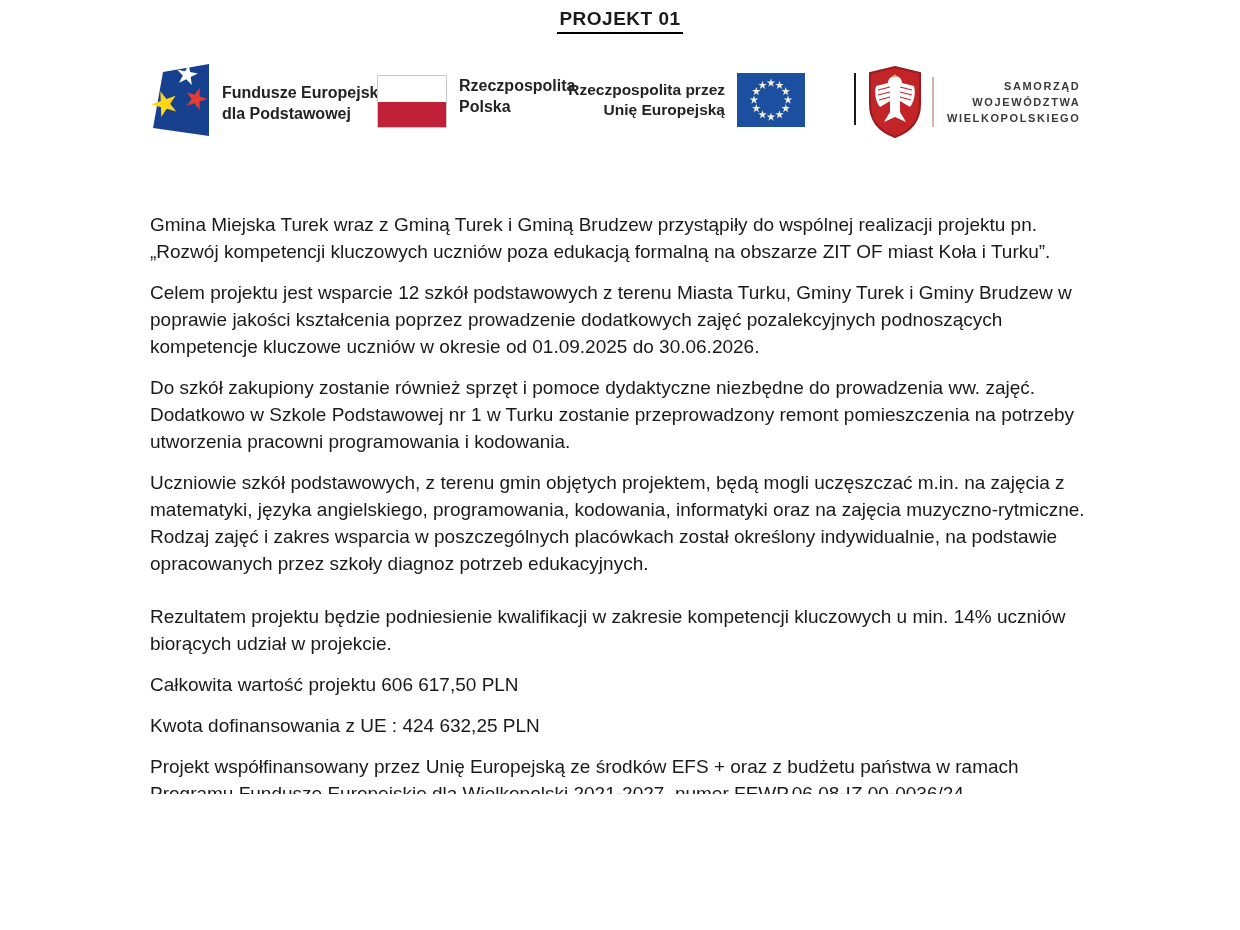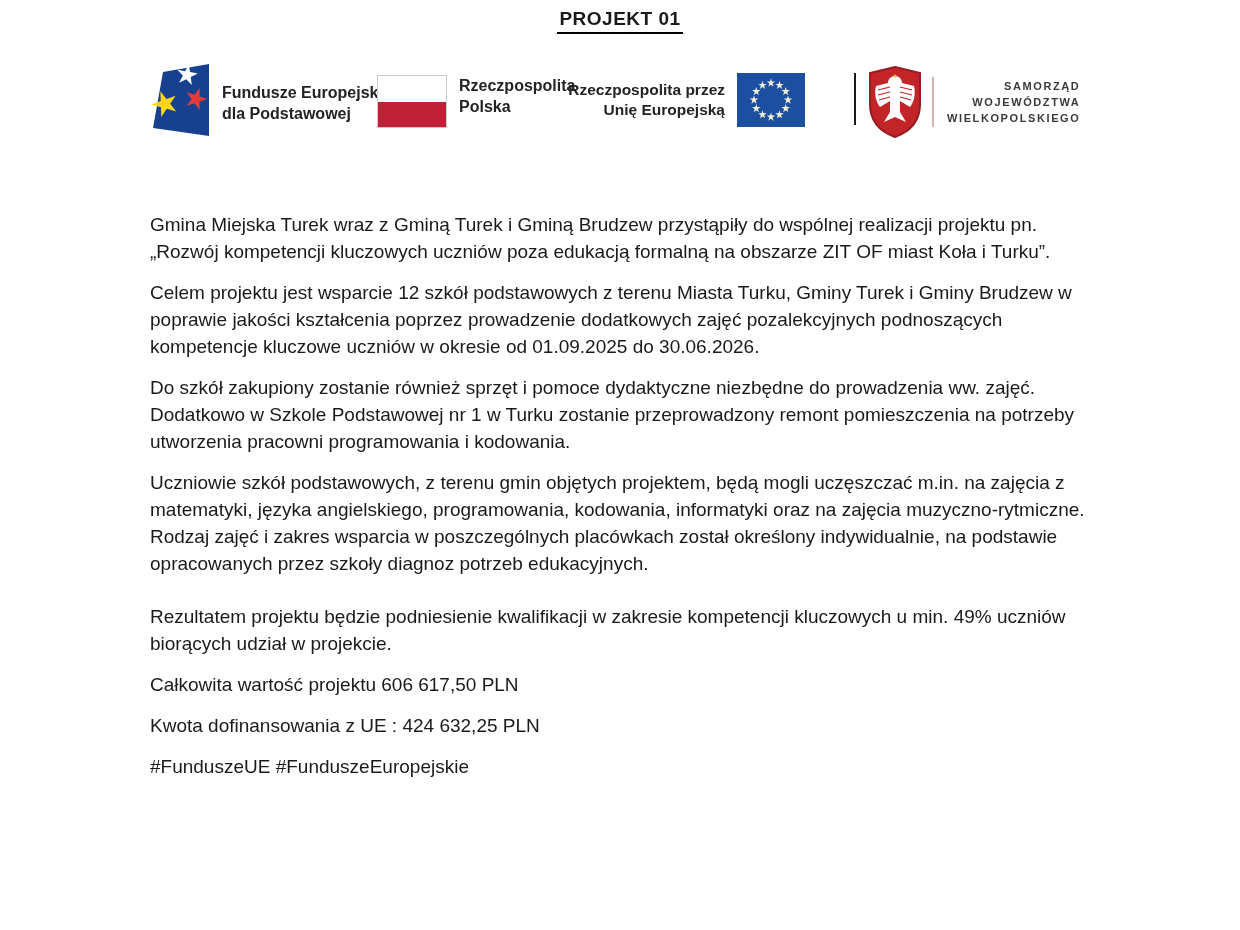--- a/index.html
+++ b/index.html
@@ -118,19 +118,20 @@
         <div>WIELKOPOLSKIEGO</div>
       </div>
     </div>
   </div>
 
   <div class="body-text">
     <p>Gmina Miejska Turek wraz z Gminą Turek i Gminą Brudzew przystąpiły do wspólnej realizacji projektu pn. „Rozwój kompetencji kluczowych uczniów poza edukacją formalną na obszarze ZIT OF miast Koła i Turku”.</p>
     <p>Celem projektu jest wsparcie 12 szkół podstawowych z terenu Miasta Turku, Gminy Turek i Gminy Brudzew w poprawie jakości kształcenia poprzez prowadzenie dodatkowych zajęć pozalekcyjnych podnoszących kompetencje kluczowe uczniów w okresie od 01.09.2025 do 30.06.2026.</p>
     <p>Do szkół zakupiony zostanie również sprzęt i pomoce dydaktyczne niezbędne do prowadzenia ww. zajęć. Dodatkowo w Szkole Podstawowej nr 1 w Turku zostanie przeprowadzony remont pomieszczenia na potrzeby utworzenia pracowni programowania i kodowania.</p>
     <p>Uczniowie szkół podstawowych, z terenu gmin objętych projektem, będą mogli uczęszczać m.in. na zajęcia z matematyki, języka angielskiego, programowania, kodowania, informatyki oraz na zajęcia muzyczno-rytmiczne. Rodzaj zajęć i zakres wsparcia w poszczególnych placówkach został określony indywidualnie, na podstawie opracowanych przez szkoły diagnoz potrzeb edukacyjnych.</p>
-    <p class="extra-gap">Rezultatem projektu będzie podniesienie kwalifikacji w zakresie kompetencji kluczowych u min. 49% uczniów biorących udział w projekcie.</p>
+    <p class="extra-gap">Rezultatem projektu będzie podniesienie kwalifikacji w zakresie kompetencji kluczowych u min. 14% uczniów biorących udział w projekcie.</p>
     <p>Całkowita wartość projektu 606 617,50 PLN</p>
     <p>Kwota dofinansowania z UE : 424 632,25 PLN</p>
+    <p>Projekt współfinansowany przez Unię Europejską ze środków EFS + oraz z budżetu państwa w ramach Programu Fundusze Europejskie dla Wielkopolski 2021-2027, numer FEWP.06.08-IZ.00-0036/24.</p>
     <p>#FunduszeUE #FunduszeEuropejskie</p>
   </div>
 
 </div>
 
 </body></html>

